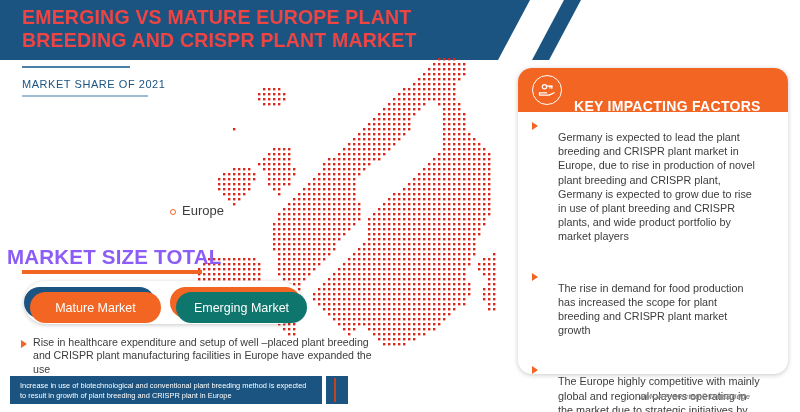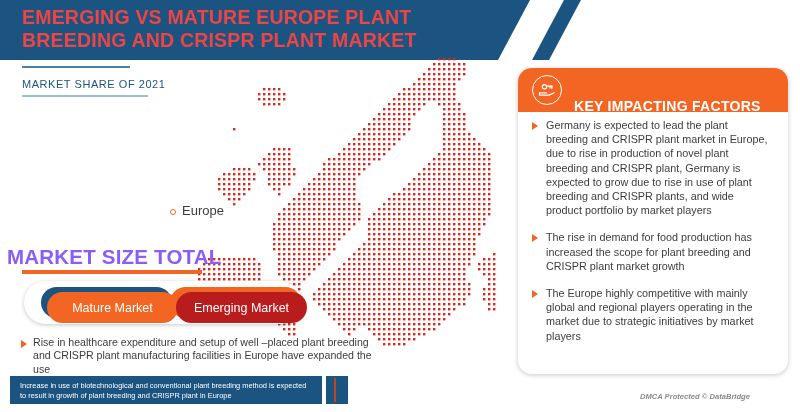--- a/index.html
+++ b/index.html
@@ -63,26 +63,26 @@
     background:#ffffff;border-radius:22px;
     box-shadow:0 1px 4px rgba(0,0,0,.22);
   }
   .pill-unit{position:absolute;top:287px;height:31px;}
   .pill-back{position:absolute;top:0;left:0;width:100%;height:100%;border-radius:16px;}
   .pill-front{
     position:absolute;top:5px;left:6px;width:100%;height:31px;border-radius:16px;
     display:flex;align-items:center;justify-content:center;
     color:#ffffff;font-size:12.5px;
   }
-  .pill-mature{left:41px;width:131px;}
+  .pill-mature{left:24px;width:131px;}
   .pill-mature .pill-back{background:#1b5480;}
   .pill-mature .pill-front{background:#f26522;}
   .pill-emerging{left:170px;width:131px;}
   .pill-emerging .pill-back{background:#f26522;}
-  .pill-emerging .pill-front{background:#b91c1c;}
+  .pill-emerging .pill-front{background:#0f766e;}
 
   
   .left-bullet{position:absolute;left:21px;top:336px;width:360px;display:flex;gap:6px;}
   .left-bullet .tri{
     width:0;height:0;margin-top:4px;flex:0 0 auto;
     border-left:6px solid #f26522;border-top:4px solid transparent;border-bottom:4px solid transparent;
   }
   .left-bullet p{margin:0;color:#3c3c3c;font-size:10.6px;line-height:13.4px;}
 
   
@@ -111,21 +111,21 @@
   }
   .kif-title{
     margin-left:12px;color:#ffffff;font-weight:bold;font-size:14px;letter-spacing:.3px;margin-top:32px;
   }
   .kif-body{position:absolute;left:518px;top:118px;width:270px;padding:0 16px 0 14px;box-sizing:border-box;}
   .kif-item{display:flex;gap:8px;margin-bottom:13px;}
   .kif-item .tri{
     width:0;height:0;margin-top:4px;flex:0 0 auto;
     border-left:6px solid #f26522;border-top:4px solid transparent;border-bottom:4px solid transparent;
   }
-  .kif-item p{margin:0;color:#3c3c3c;font-size:10.8px;line-height:14.2px;}
+  .kif-item p{margin:12px;color:#3c3c3c;font-size:10.8px;line-height:14.2px;}
 
   .dmca{
     position:absolute;left:640px;top:392px;
     color:#8a8a8a;font-size:7.6px;font-style:italic;font-weight:bold;
   }
 </style>
 </head>
 <body>
 
 <div id="root">

